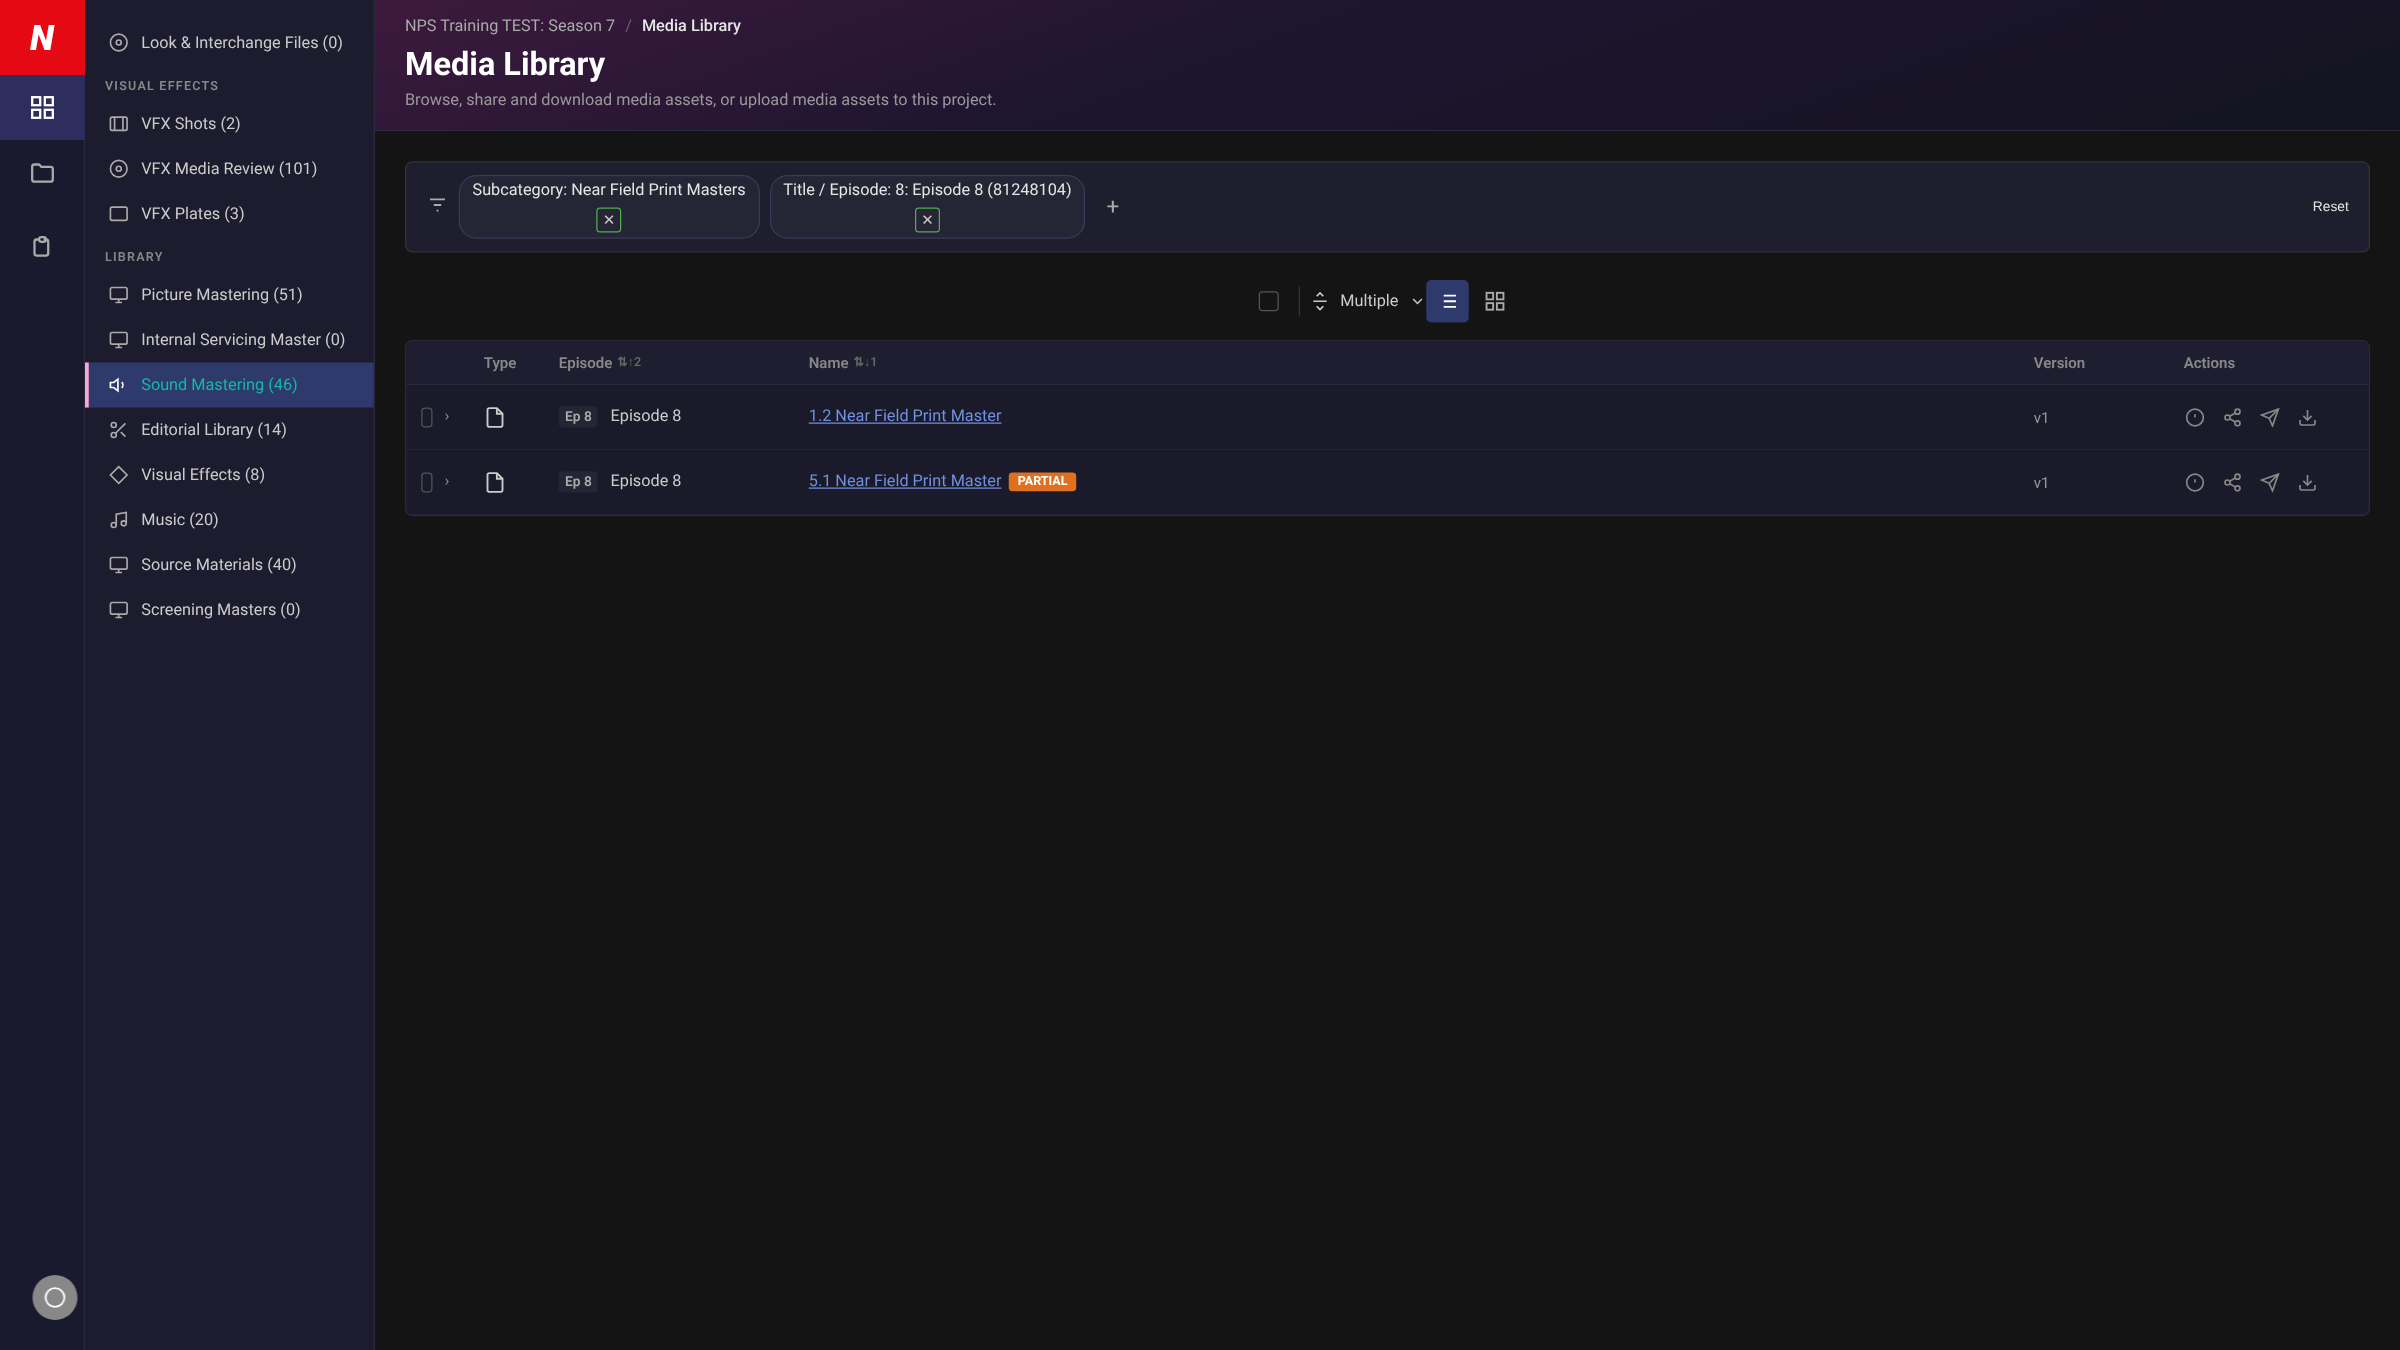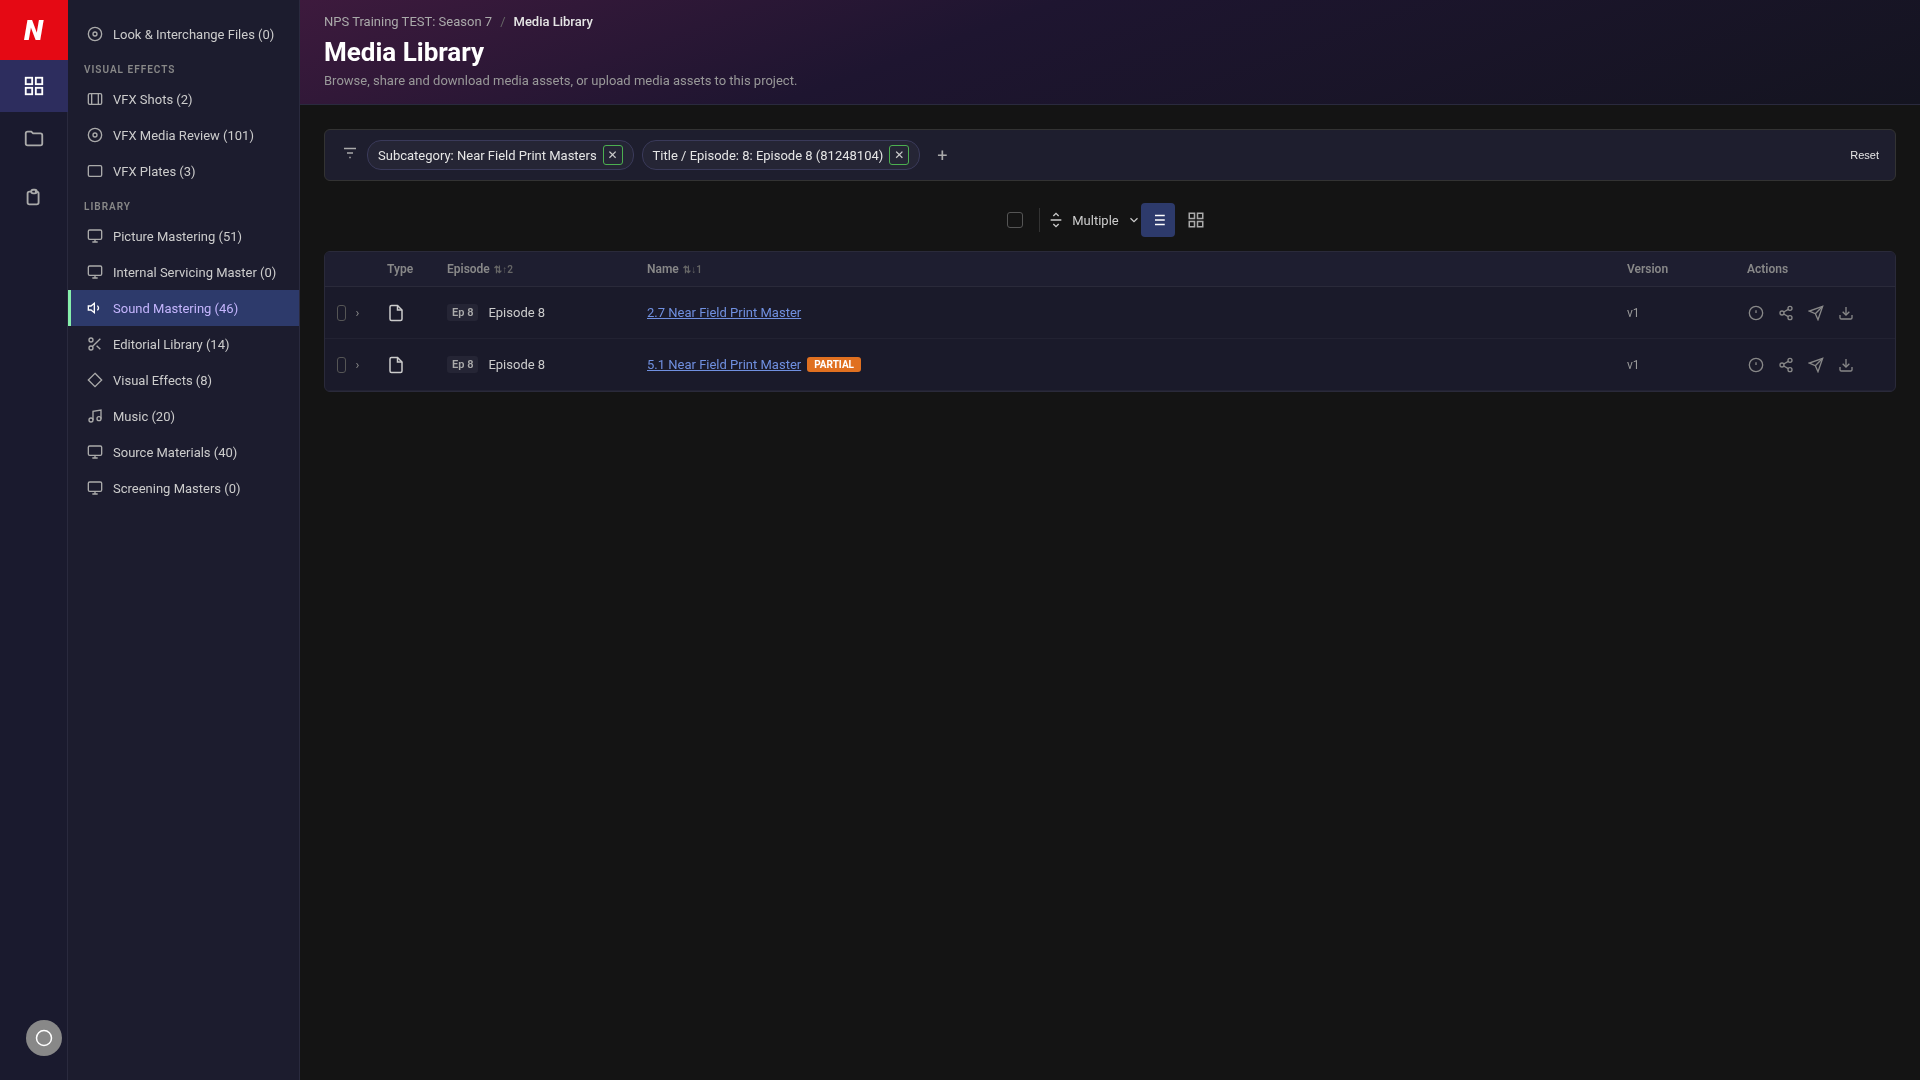--- a/index.html
+++ b/index.html
@@ -87,22 +87,22 @@
       gap: 10px;
       padding: 10px 16px;
       cursor: pointer;
       color: #ccc;
       font-size: 13px;
       border-left: 3px solid transparent;
     }
 
     .sidebar-item.active {
       background: #2d3a6b;
-      color: #c4b5fd;
-      border-left: 3px solid #86efac;
+      color: #14b8a6;
+      border-left: 3px solid #f9a8d4;
     }
 
     .sidebar-item svg {
       width: 16px;
       height: 16px;
       flex-shrink: 0;
       color: #aaa;
     }
 
     .sidebar-item.active svg {
@@ -178,20 +178,21 @@
     .filter-chip {
       display: flex;
       align-items: center;
       gap: 6px;
       background: #252535;
       border: 1px solid #3a3a5a;
       border-radius: 14px;
       padding: 4px 10px;
       font-size: 13px;
       color: #e5e5e5;
+      flex-direction: column;
     }
 
     .filter-chip-close {
       width: 20px;
       height: 20px;
       display: flex;
       align-items: center;
       justify-content: center;
       border: 1.5px solid #4caf50;
       border-radius: 3px;
@@ -625,21 +626,21 @@
           <svg width="18" height="18" viewBox="0 0 24 24" fill="none" stroke="currentColor" stroke-width="2">
             <path d="M14 2H6a2 2 0 00-2 2v16a2 2 0 002 2h12a2 2 0 002-2V8z"></path>
             <polyline points="14 2 14 8 20 8"></polyline>
           </svg>
         </div>
         <div class="table-cell">
           <span class="ep-badge">Ep 8</span>
           <span>Episode 8</span>
         </div>
         <div class="table-cell">
-          <span class="name-link">2.7 Near Field Print Master</span>
+          <span class="name-link">1.2 Near Field Print Master</span>
         </div>
         <div class="table-cell">
           <span class="version-badge">v1</span>
         </div>
         <div class="table-cell">
           <div class="action-icons">
             <div class="action-icon">
               <svg width="16" height="16" viewBox="0 0 24 24" fill="none" stroke="currentColor" stroke-width="2">
                 <circle cx="12" cy="12" r="10"></circle>
                 <line x1="12" y1="8" x2="12" y2="12"></line>

